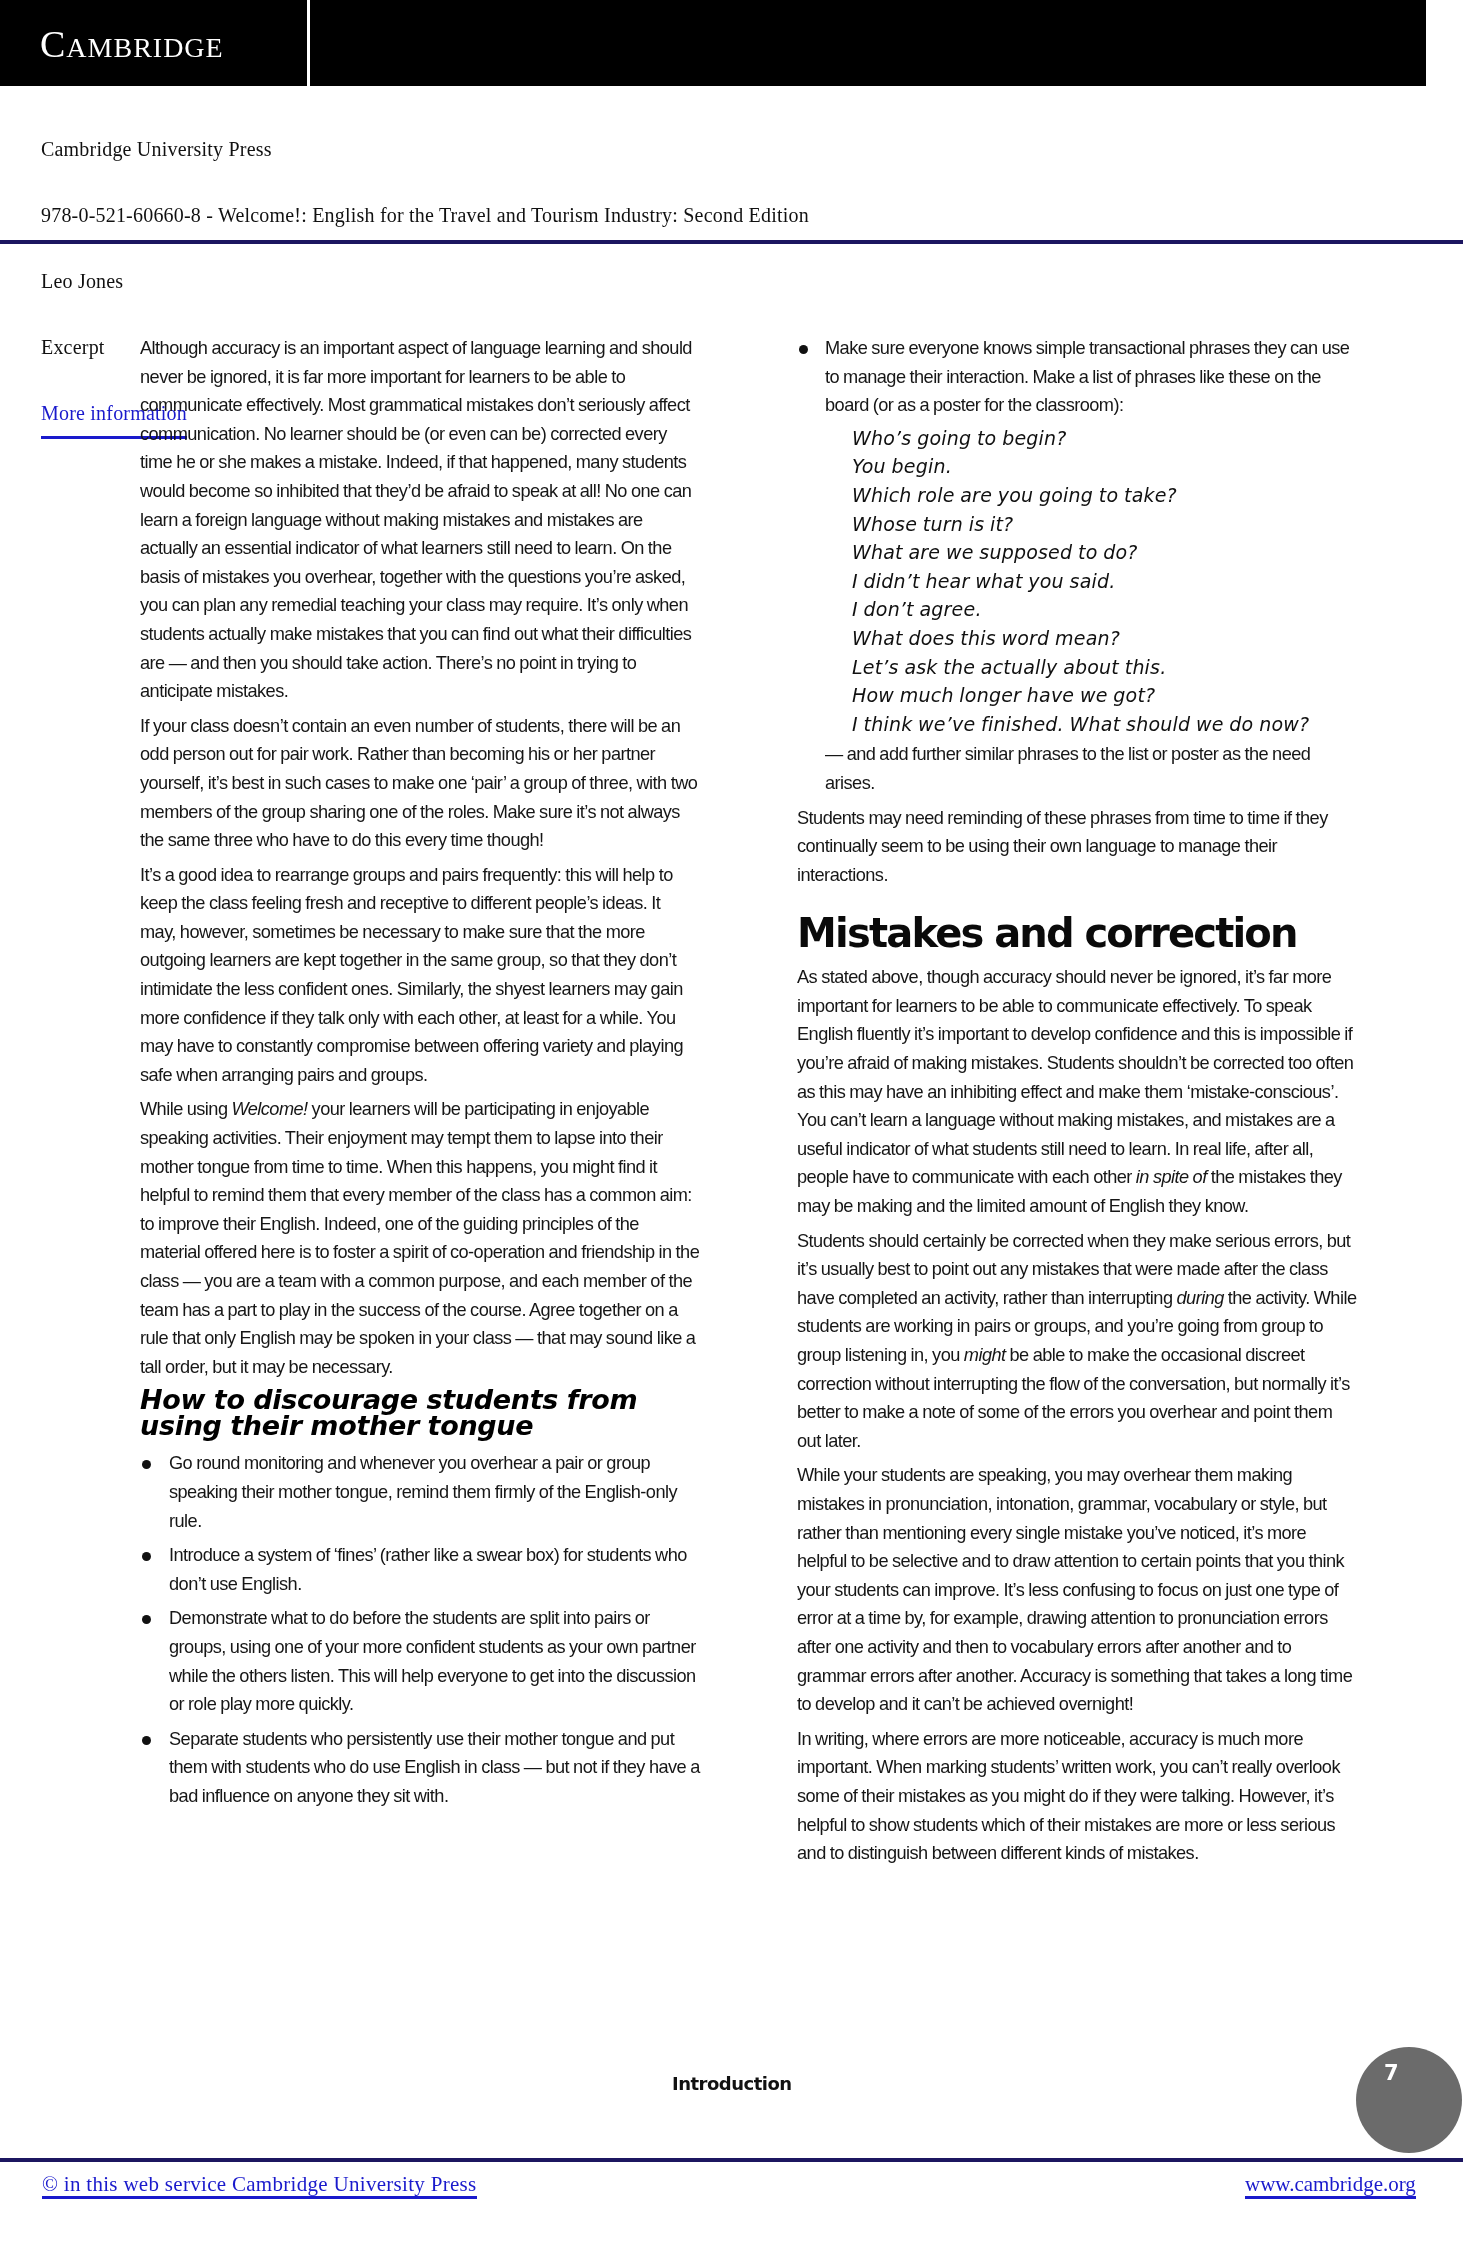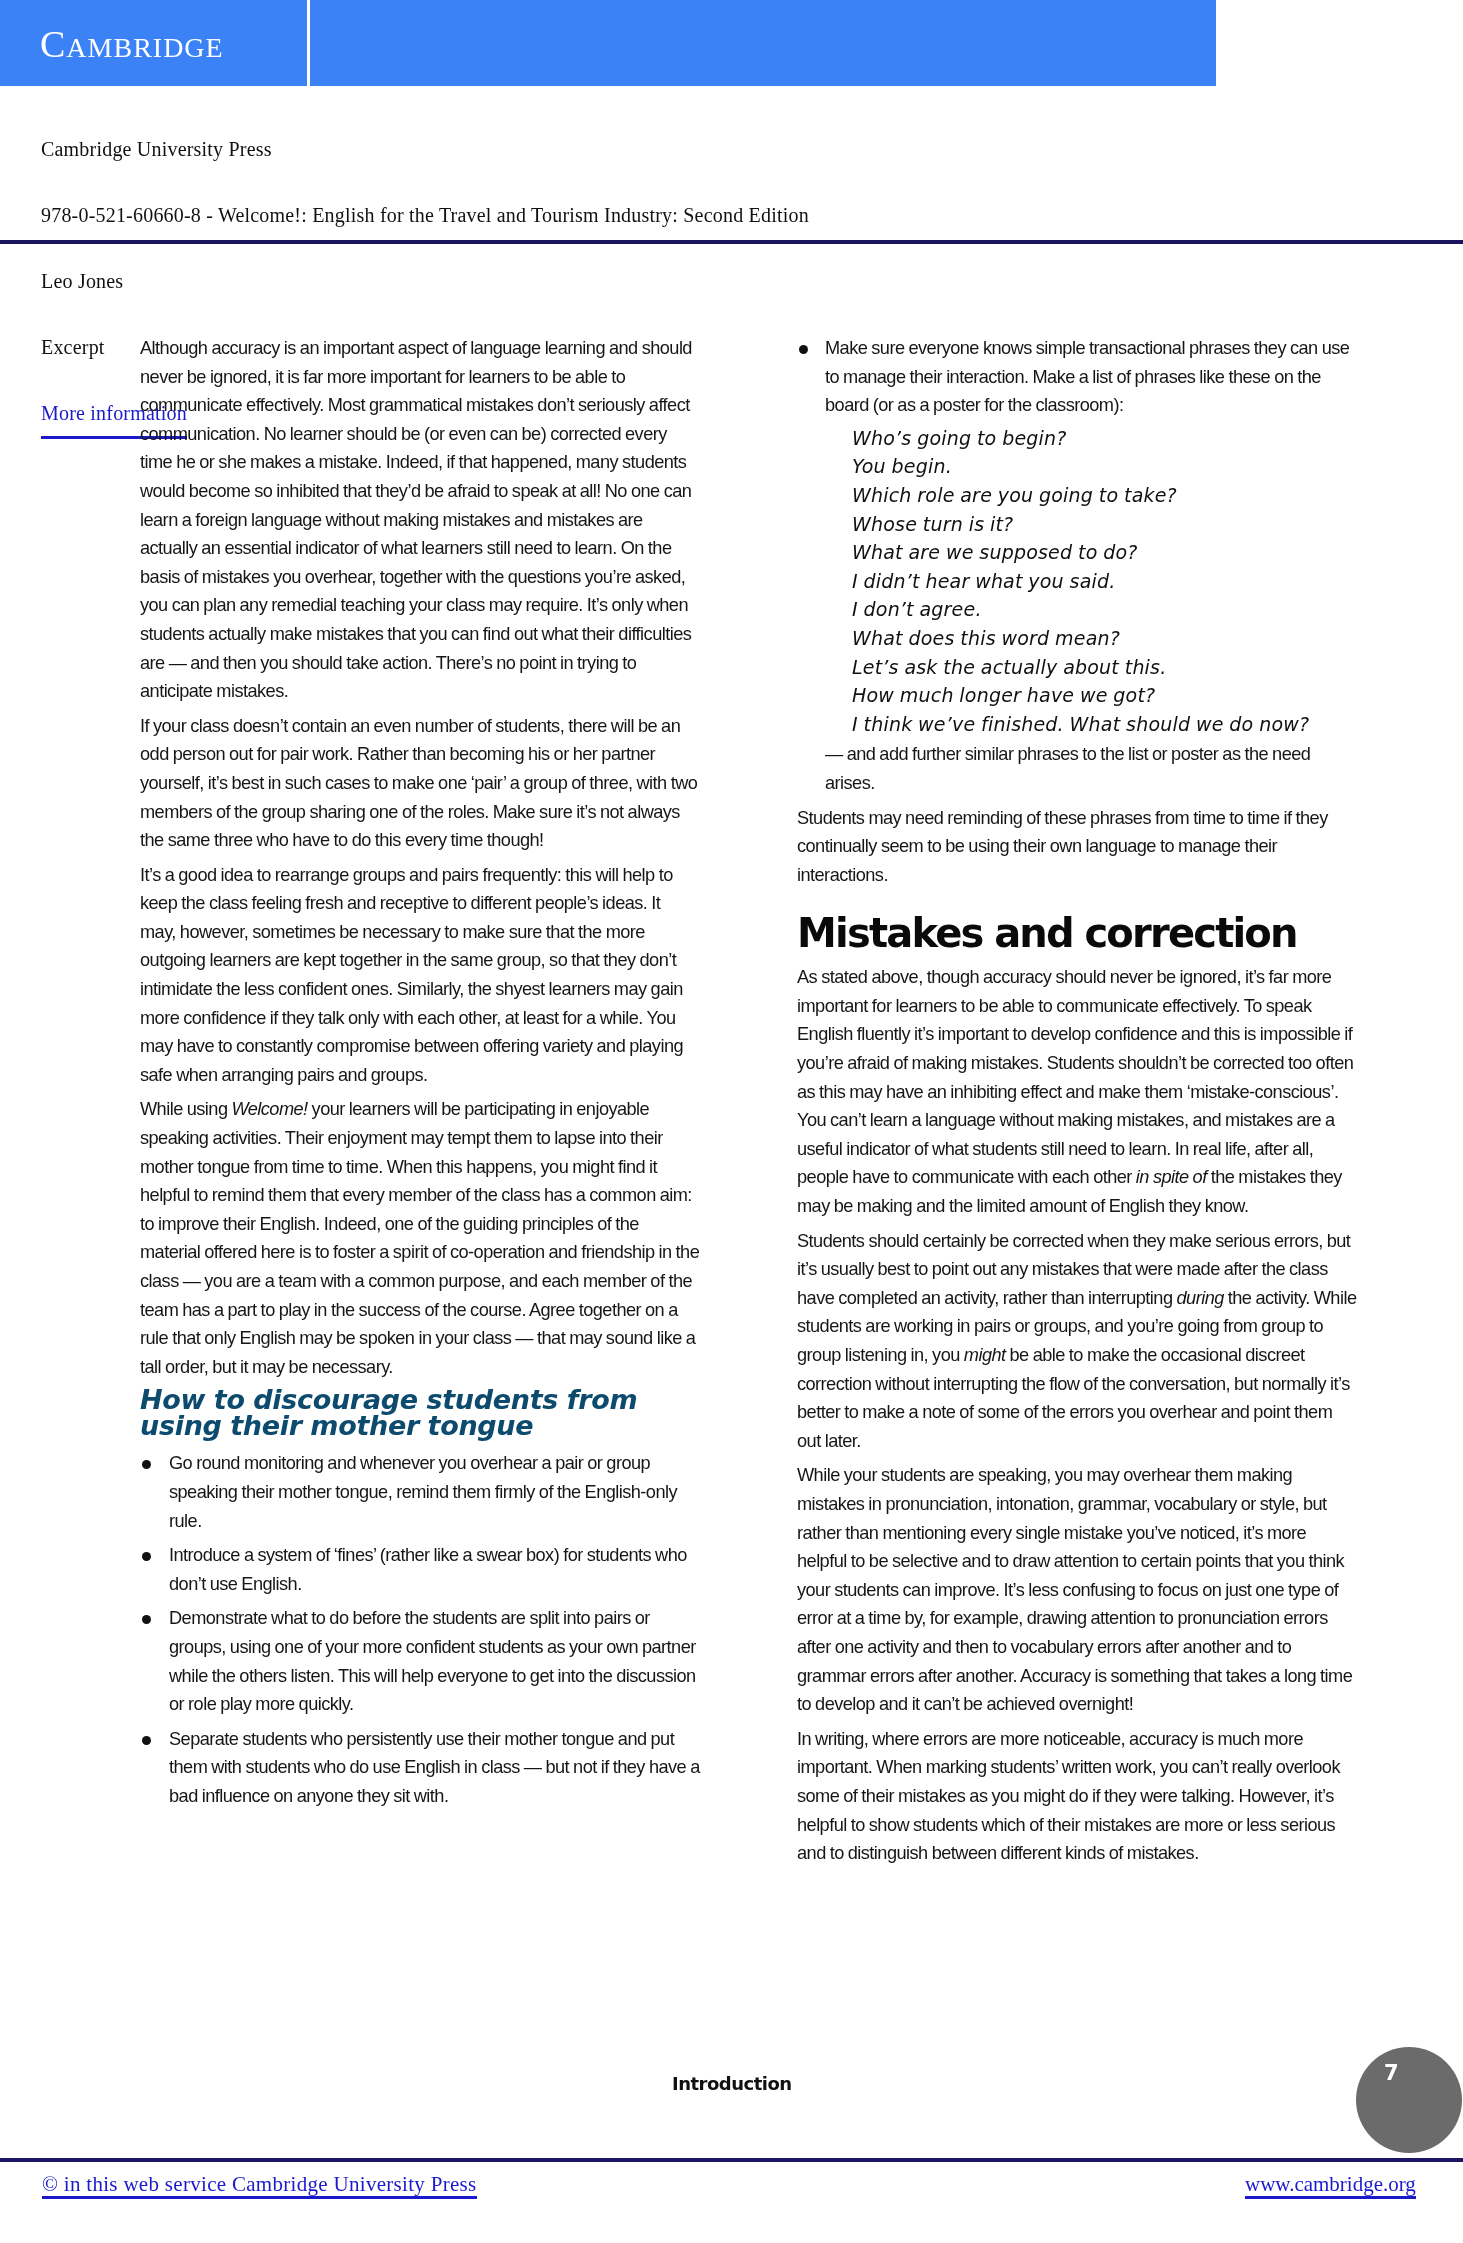--- a/index.html
+++ b/index.html
@@ -1,20 +1,20 @@
 <!DOCTYPE html>
 <html><head>
 <meta charset="utf-8">
 <style>
   * { box-sizing: border-box; margin: 0; padding: 0; }
   html, body { width: 1463px; height: 2243px; background: #ffffff; overflow: hidden; }
   body { position: relative; font-family: "Liberation Sans", sans-serif; color: #111; }
 
   
-  .banner { position: absolute; left: 0; top: 0; width: 1216px; height: 86px; background: #3b82f6; }
+  .banner { position: absolute; left: 0; top: 0; width: 1426px; height: 86px; background: #000000; }
   .banner-divider { position: absolute; left: 307px; top: 0; width: 3px; height: 86px; background: #ffffff; }
   .logo { position: absolute; left: 40px; top: 22px; font-family: "Liberation Serif", serif; color: #ffffff; font-size: 28px; letter-spacing: 1px; }
   .logo .big { font-size: 38px; }
 
   .meta { position: absolute; left: 41px; top: 96px; font-family: "Liberation Serif", serif; font-size: 20px; line-height: 26px; color: #111; }
   .meta div { white-space: nowrap; letter-spacing: 0.2px; margin-top: 40px; }
   .meta .link { color: #1a1acc; text-decoration: none; display: inline-block; border-bottom: 3px solid #1a1acc; line-height: 22px; padding-bottom: 12px; }
 
   .header-rule { position: absolute; left: 0; top: 240px; width: 1463px; height: 4px; background: #1c1660; }
 
@@ -23,21 +23,21 @@
   .col-left { left: 140px; }
   .col-right { left: 797px; }
   .col p { margin-bottom: 6px; }
   .col i { font-style: italic; }
 
   .bullets { list-style: none; }
   .bullets li { position: relative; padding-left: 29px; margin-bottom: 6px; }
   .bullets li .dot { position: absolute; left: 2px; top: 11px; width: 9px; height: 9px; border-radius: 50%; background: #111; }
   .col-right .bullets li { padding-left: 28px; }
 
-  .h-italic { font-family: "DejaVu Sans", sans-serif; font-style: italic; font-weight: bold; font-size: 27px; line-height: 26px; letter-spacing: -0.3px; margin-bottom: 10px; color: #0c4a6e; }
+  .h-italic { font-family: "DejaVu Sans", sans-serif; font-style: italic; font-weight: bold; font-size: 27px; line-height: 26px; letter-spacing: -0.3px; margin-bottom: 10px; color: #000000; }
 
   .h-big { font-family: "DejaVu Sans", sans-serif; font-weight: bold; font-size: 40px; line-height: 48px; letter-spacing: -1.8px; margin-top: 20px; margin-bottom: 6px; color: #0a0a0a; }
 
   .phrases { padding-left: 27px; margin-top: 4px; margin-bottom: 2px; }
   .phrase { font-family: "DejaVu Sans", sans-serif; font-style: italic; font-size: 19px; line-height: 28.6px; letter-spacing: 0.2px; color: #111; }
 
   
   .footer-label { position: absolute; left: 672px; top: 2073px; font-family: "DejaVu Sans", sans-serif; font-weight: bold; font-size: 18px; letter-spacing: -0.5px; color: #111; }
   .page-circle { position: absolute; left: 1356px; top: 2047px; width: 106px; height: 106px; border-radius: 50%; background: #6b6b6b; }
   .page-num { position: absolute; left: 28px; top: 14px; font-family: "DejaVu Sans", sans-serif; font-weight: bold; font-size: 21px; color: #ffffff; }

